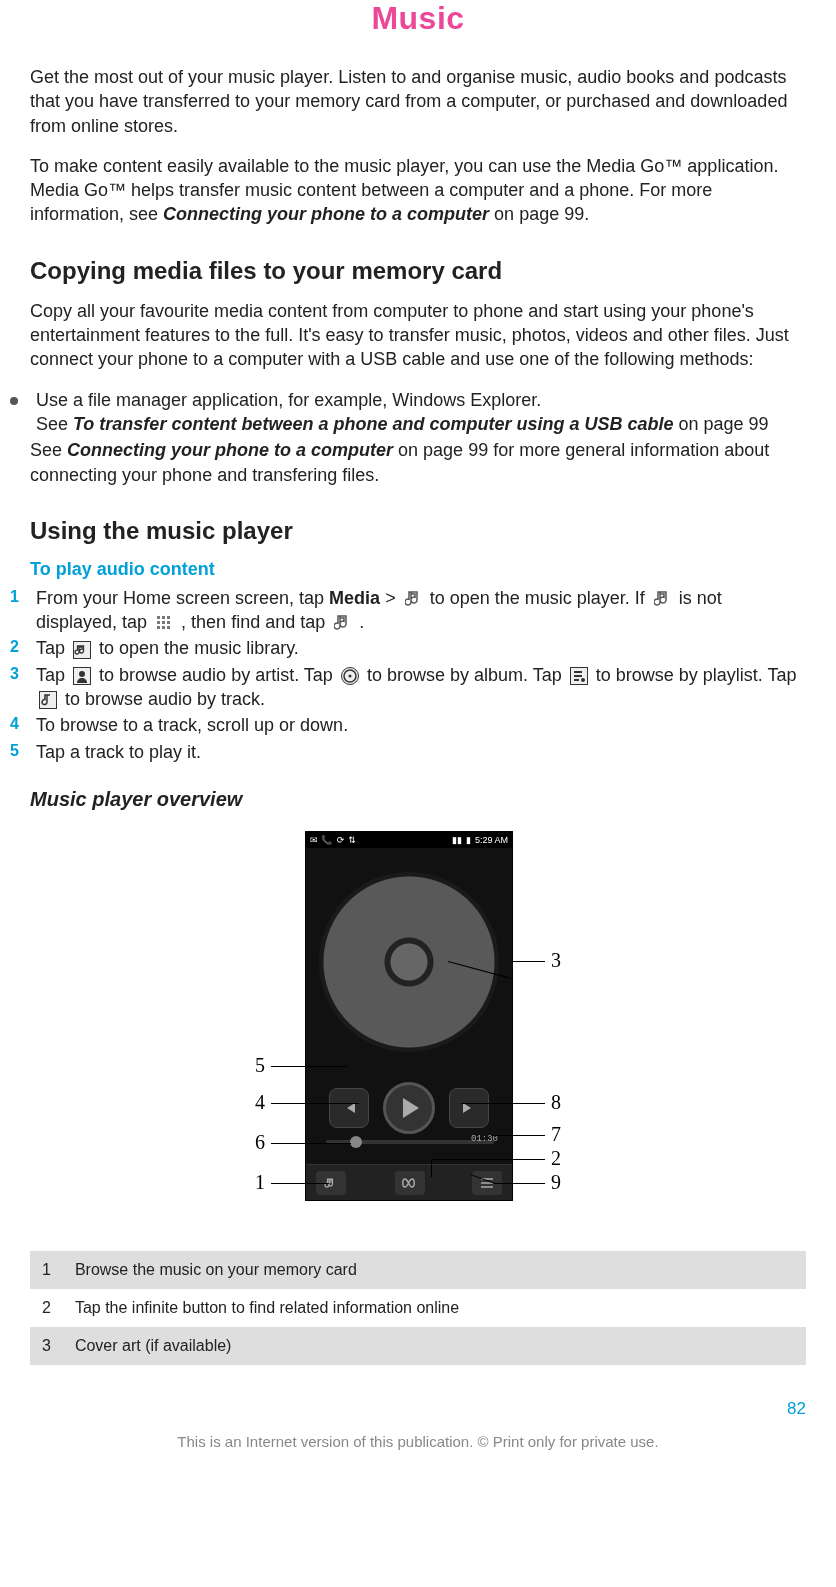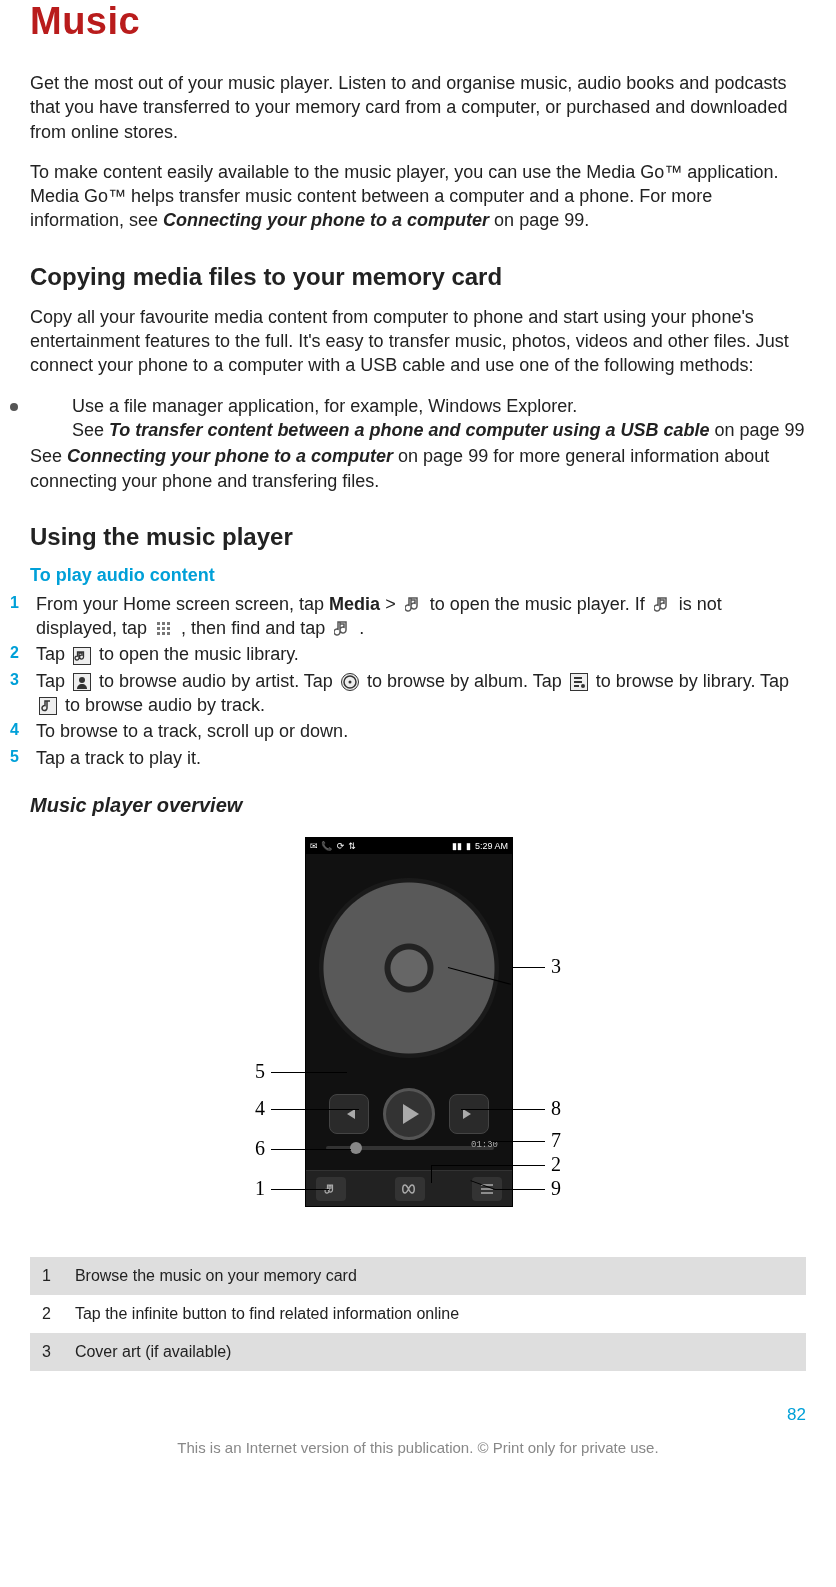--- a/index.html
+++ b/index.html
@@ -7,25 +7,26 @@
       width: 836px;
       min-height: 1587px;
       font-family: Arial, Helvetica, sans-serif;
       color: #222;
       background: #fff;
       position: relative;
       padding: 0 30px;
     }
     .content { padding-top: 0; }
     h1.title {
-      color: #b91c1c;
-      font-size: 38px;
+      color: #ec4899;
+      font-size: 32px;
       font-weight: 700;
       margin-bottom: 28px;
       letter-spacing: 0.5px;
+      text-align: center;
     }
     p.body-text {
       font-size: 18px;
       line-height: 1.35;
       margin-bottom: 16px;
     }
     .ref-italic { font-style: italic; font-weight: bold; }
     h2.section {
       font-size: 24px;
       font-weight: 700;
@@ -43,21 +44,20 @@
       font-size: 18px;
       font-weight: 700;
       margin-top: 10px;
       margin-bottom: 6px;
     }
     .bullet-row {
       display: flex;
       align-items: flex-start;
       margin-left: -20px;
       margin-bottom: 2px;
-      gap: 36px;
     }
     .bullet-dot {
       width: 8px; height: 8px; border-radius: 50%;
       background: #555;
       margin-top: 9px;
       margin-right: 18px;
       flex-shrink: 0;
     }
     .bullet-text { font-size: 18px; line-height: 1.35; }
     .num-row {
@@ -347,21 +347,21 @@
       </span>
       <span> to browse by album. Tap </span>
       <span class="inline-icon">
         <span class="icon-square">
           <svg width="16" height="16" viewBox="0 0 16 16" style="position:absolute;top:0;left:0;">
               <path d="M3 4h8M3 8h8M3 12h5" stroke="#333" stroke-width="1.8"></path>
               <circle cx="12" cy="12" r="2" fill="#333"></circle>
             </svg>
         </span>
       </span>
-      <span> to browse by library. Tap </span>
+      <span> to browse by playlist. Tap </span>
       <span class="inline-icon">
         <span class="icon-square">
           <svg width="16" height="16" viewBox="0 0 16 16" style="position:absolute;top:0;left:0;">
               <path d="M7 3v7a2.5 2.5 0 1 1-2-2.4V3h5" fill="none" stroke="#333" stroke-width="1.5"></path>
             </svg>
         </span>
       </span>
       <span> to browse audio by track.</span>
     </div>
   </div>

